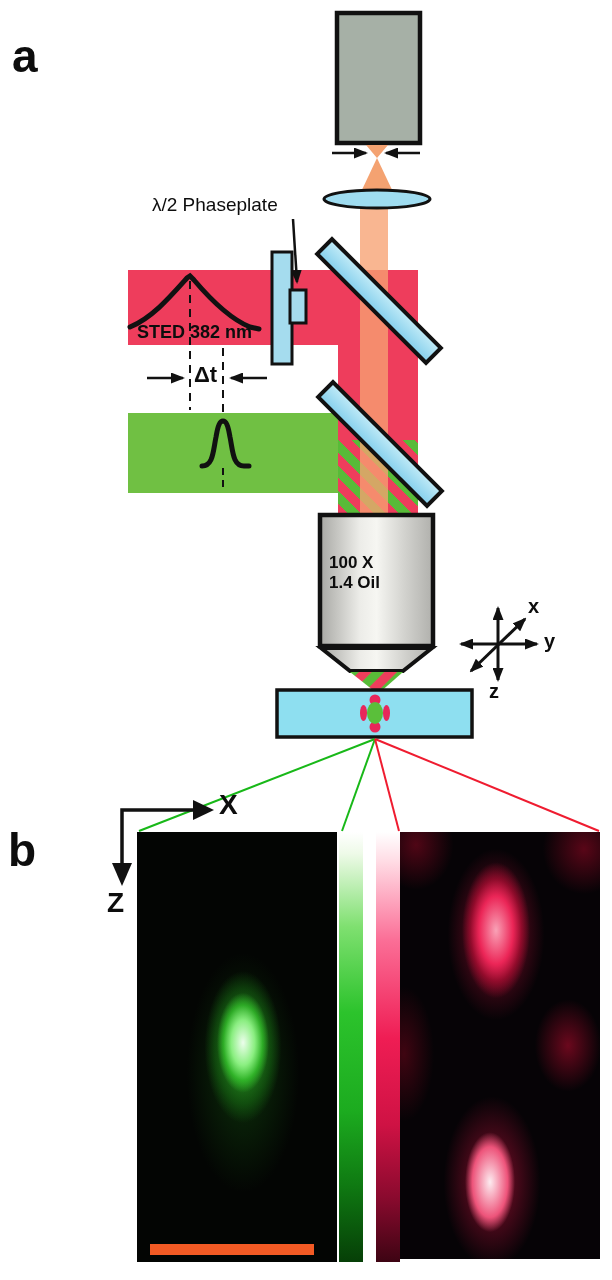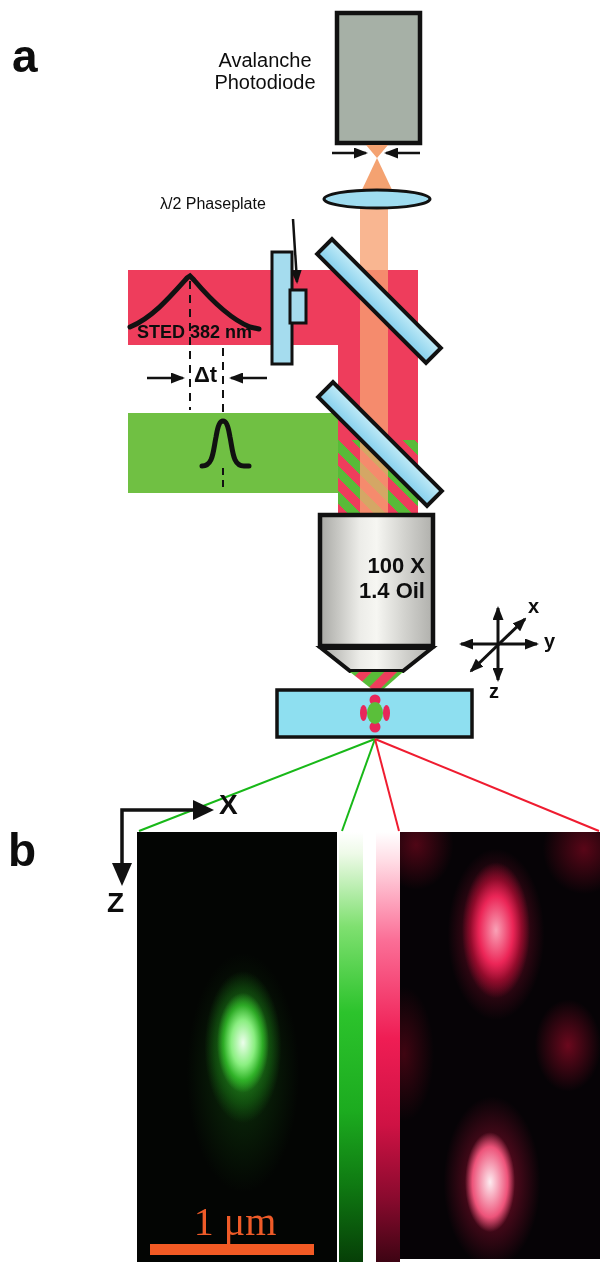--- a/index.html
+++ b/index.html
@@ -90,26 +90,24 @@
     <line x1="375" y1="739" x2="342" y2="831" stroke="#18b818" stroke-width="2"></line>
     <line x1="375" y1="739" x2="399" y2="831" stroke="#ef1c30" stroke-width="2"></line>
     <line x1="375" y1="739" x2="599" y2="831" stroke="#ef1c30" stroke-width="2"></line>
 
     <path d="M196,810 L122,810 L122,866" fill="none" stroke="#111" stroke-width="3.5"></path>
     <polygon points="193,800 193,820 214,810" fill="#111"></polygon>
     <polygon points="112,863 132,863 122,886" fill="#111"></polygon>
   </svg>
 
   <div class="lbl panel-letter" style="left:12px;top:32px;">a</div>
-  <div class="lbl" style="left:200px;top:50px;width:130px;text-align:center;font-size:20px;">Avalanche
-Photodiode</div>
-  <div class="lbl" style="left:160px;top:195px;font-size:16px;">λ/2 Phaseplate</div>
+  <div class="lbl" style="left:152px;top:195px;font-size:19px;">λ/2 Phaseplate</div>
   <div class="lbl" style="left:137px;top:323px;font-size:18px;font-weight:bold;">STED 382 nm</div>
   <div class="lbl" style="left:194px;top:363px;font-size:22px;font-weight:bold;text-align:center;">Δt</div>
-  <div class="lbl" style="left:329px;top:553px;width:96px;text-align:right;font-size:22px;font-weight:bold;line-height:1.15;">100 X
+  <div class="lbl" style="left:329px;top:553px;width:96px;text-align:left;font-size:17px;font-weight:bold;line-height:1.15;">100 X
 1.4 Oil</div>
   <div class="lbl" style="left:528px;top:596px;font-size:20px;font-weight:bold;">x</div>
   <div class="lbl" style="left:544px;top:631px;font-size:20px;font-weight:bold;">y</div>
   <div class="lbl" style="left:489px;top:681px;font-size:20px;font-weight:bold;">z</div>
 
   <div class="lbl panel-letter" style="left:8px;top:826px;">b</div>
   <div class="lbl" style="left:219px;top:790px;font-size:28px;font-weight:bold;">X</div>
   <div class="lbl" style="left:107px;top:888px;font-size:28px;font-weight:bold;">Z</div>
 
   <div class="img-panel" style="left:137px;top:832px;width:200px;height:430px;
@@ -130,17 +128,15 @@
          radial-gradient(ellipse 34px 68px at 48% 23%, rgba(255,170,190,0.95), rgba(248,40,92,0.92) 50%, rgba(210,15,60,0.55) 75%, rgba(0,0,0,0) 100%),
          radial-gradient(ellipse 62px 110px at 48% 24%, rgba(225,20,70,0.6), rgba(0,0,0,0) 78%),
          radial-gradient(ellipse 32px 64px at 45% 82%, rgba(255,240,244,0.98), rgba(250,90,130,0.92) 55%, rgba(0,0,0,0) 78%),
          radial-gradient(ellipse 62px 110px at 46% 82%, rgba(228,22,72,0.6), rgba(0,0,0,0) 78%),
          radial-gradient(ellipse 46px 64px at 84% 50%, rgba(190,12,48,0.55), rgba(0,0,0,0) 72%),
          radial-gradient(ellipse 50px 60px at 8% 3%, rgba(190,10,45,0.4), rgba(0,0,0,0) 75%),
          radial-gradient(ellipse 55px 60px at 92% 4%, rgba(190,10,45,0.45), rgba(0,0,0,0) 75%),
          radial-gradient(ellipse 40px 90px at 2% 52%, rgba(150,8,35,0.4), rgba(0,0,0,0) 75%),
          #060306;"></div>
 
-  <div class="lbl" style="left:150px;top:1200px;width:170px;text-align:center;
-              font-family:'Liberation Serif',serif;font-size:40px;color:#ef5b28;">1 μm</div>
   <div class="band" style="left:150px;top:1244px;width:164px;height:11px;background:#f25a24;"></div>
 
 </div>
 
 </body></html>

